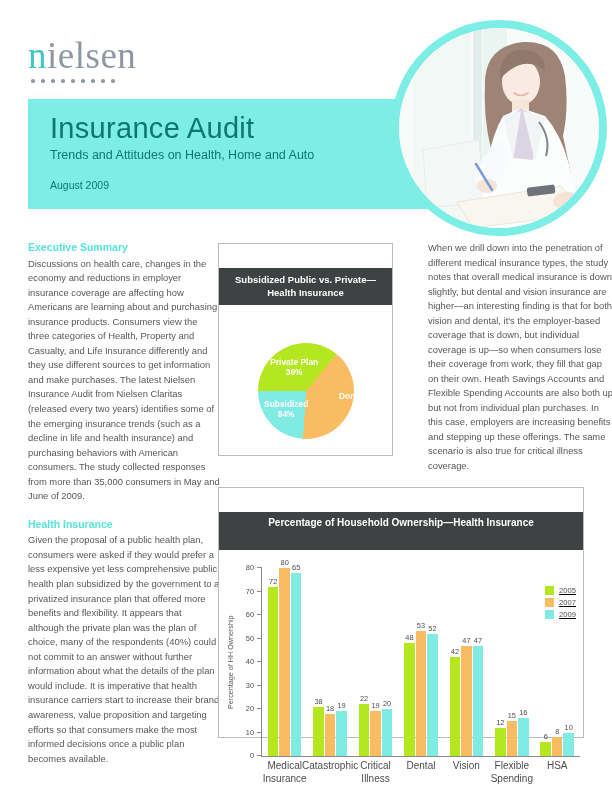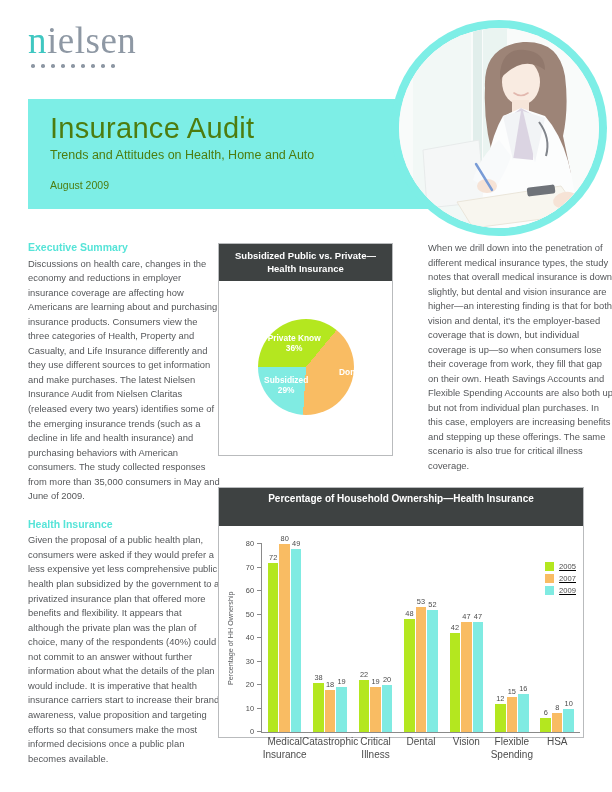--- a/index.html
+++ b/index.html
@@ -1,28 +1,28 @@
 <!DOCTYPE html>
 <html><head>
 <meta charset="utf-8">
 <style>
   html,body { margin:0; padding:0; background:#ffffff; }
   .page { position:relative; width:612px; height:792px; background:#fff;
           font-family:"Liberation Sans", sans-serif; overflow:hidden; }
 
   
-  .logo { position:absolute; left:28px; top:22px; }
+  .logo { position:absolute; left:28px; top:37px; }
   .logo-text { font-family:"Liberation Serif", serif; font-size:37px; line-height:1; color:#8e98a4; letter-spacing:0.5px; }
   .logo-n { color:#3fc7c1; }
   .logo-dots { display:flex; gap:6.5px; margin-top:5px; padding-left:3px; }
   .logo-dots i { width:3.5px; height:3.5px; border-radius:50%; background:#8e98a4; }
 
   
   .banner { position:absolute; left:28px; top:99px; width:412px; height:110px;
-            background:#7deee6; color:#4d7c0f; box-sizing:border-box; padding:13px 0 0 22px; }
+            background:#7deee6; color:#0f766e; box-sizing:border-box; padding:13px 0 0 22px; }
   .banner-title { font-size:29px; font-weight:400; letter-spacing:0.3px; }
   .banner-sub { font-size:12.5px; margin-top:3px; }
   .banner-date { font-size:10.5px; margin-top:17px; }
 
   
   .photo { position:absolute; left:391px; top:20px; width:216px; height:216px;
            border-radius:50%; background:#7deee6; padding:8px; box-sizing:border-box; }
   .photo-inner { width:200px; height:200px; border-radius:50%; overflow:hidden; background:#f7faf9; }
 
   
@@ -31,21 +31,21 @@
   .col-right { position:absolute; left:428px; top:241px; width:186px;
                color:#55575a; font-size:9.4px; line-height:14.5px; }
   .sec-heading { color:#56e4d8; font-weight:bold; font-size:10.5px; margin:0 0 2px 0; }
   .sec-heading.second { margin-top:13px; }
   .body-text { margin:0; }
 
   
   .chartbox { position:absolute; background:#fff; border:1px solid #b9bbbd; box-sizing:border-box; }
   .piebox { left:218px; top:243px; width:175px; height:213px; }
   .barbox { left:218px; top:487px; width:366px; height:251px; }
-  .chart-header { background:#3e4242; color:#fff; font-weight:bold; text-align:center; }
+  .chart-header { background:#3e4242; color:#fff; font-weight:bold; text-align:center;margin-top:24px; }
   .pie-header { font-size:9.5px; line-height:1.32; padding:6px 12px; }
   .bar-header { font-size:10px; line-height:22px; height:38px; }
 
   
   .pie-wrap { position:relative; width:96px; height:96px; margin:38px auto 0 auto; }
   .pie { position:relative; width:96px; height:96px; border-radius:50%; }
   .pie-label { position:absolute; transform:translate(-50%,-50%); color:#fff; font-weight:bold;
                font-size:8.4px; line-height:1.2; text-align:center; white-space:nowrap; }
 
   
@@ -148,24 +148,24 @@
   <div class="chartbox piebox">
     <div class="chart-header pie-header">Subsidized Public vs. Private—Health Insurance</div>
     <div class="pie-wrap">
       <div class="pie" style="background: conic-gradient(from 39.6deg, rgb(249, 188, 99) 0deg, rgb(249, 188, 99) 144deg, rgb(128, 235, 226) 144deg, rgb(128, 235, 226) 230.4deg, rgb(180, 231, 31) 230.4deg, rgb(180, 231, 31) 360deg);">
           <div class="pie-label" style="left: calc(50% + 24.6px); top: calc(50% + 9.8px); margin-left: 32px;">
             <div>Don't Know</div>
             <div>40%</div>
           </div>
           <div class="pie-label" style="left: calc(50% - 19.3px); top: calc(50% + 18.1px);">
             <div>Subsidized</div>
-            <div>29%</div>
+            <div>84%</div>
           </div>
           <div class="pie-label" style="left: calc(50% - 11.3px); top: calc(50% - 24px);">
-            <div>Private Know</div>
+            <div>Private Plan</div>
             <div>36%</div>
           </div>
         </div>
     </div>
   </div>
 
   <div class="chartbox barbox">
     <div class="chart-header bar-header">Percentage of Household Ownership—Health Insurance</div>
     <div class="bar-area">
       <div class="ylabel">Percentage of HH Ownership</div>
@@ -205,21 +205,21 @@
           <div class="bars">
             <div class="bar-col">
               <div class="bar-val">72</div>
               <div class="bar" style="height: 169.2px; background: rgb(180, 231, 31);"></div>
             </div>
             <div class="bar-col">
               <div class="bar-val">80</div>
               <div class="bar" style="height: 188px; background: rgb(249, 188, 99);"></div>
             </div>
             <div class="bar-col">
-              <div class="bar-val">49</div>
+              <div class="bar-val">65</div>
               <div class="bar" style="height: 183.3px; background: rgb(128, 235, 226);"></div>
             </div>
           </div>
           <div class="cat-label">Medical
 Insurance</div>
         </div>
         <div class="group">
           <div class="bars">
             <div class="bar-col">
               <div class="bar-val">38</div>

